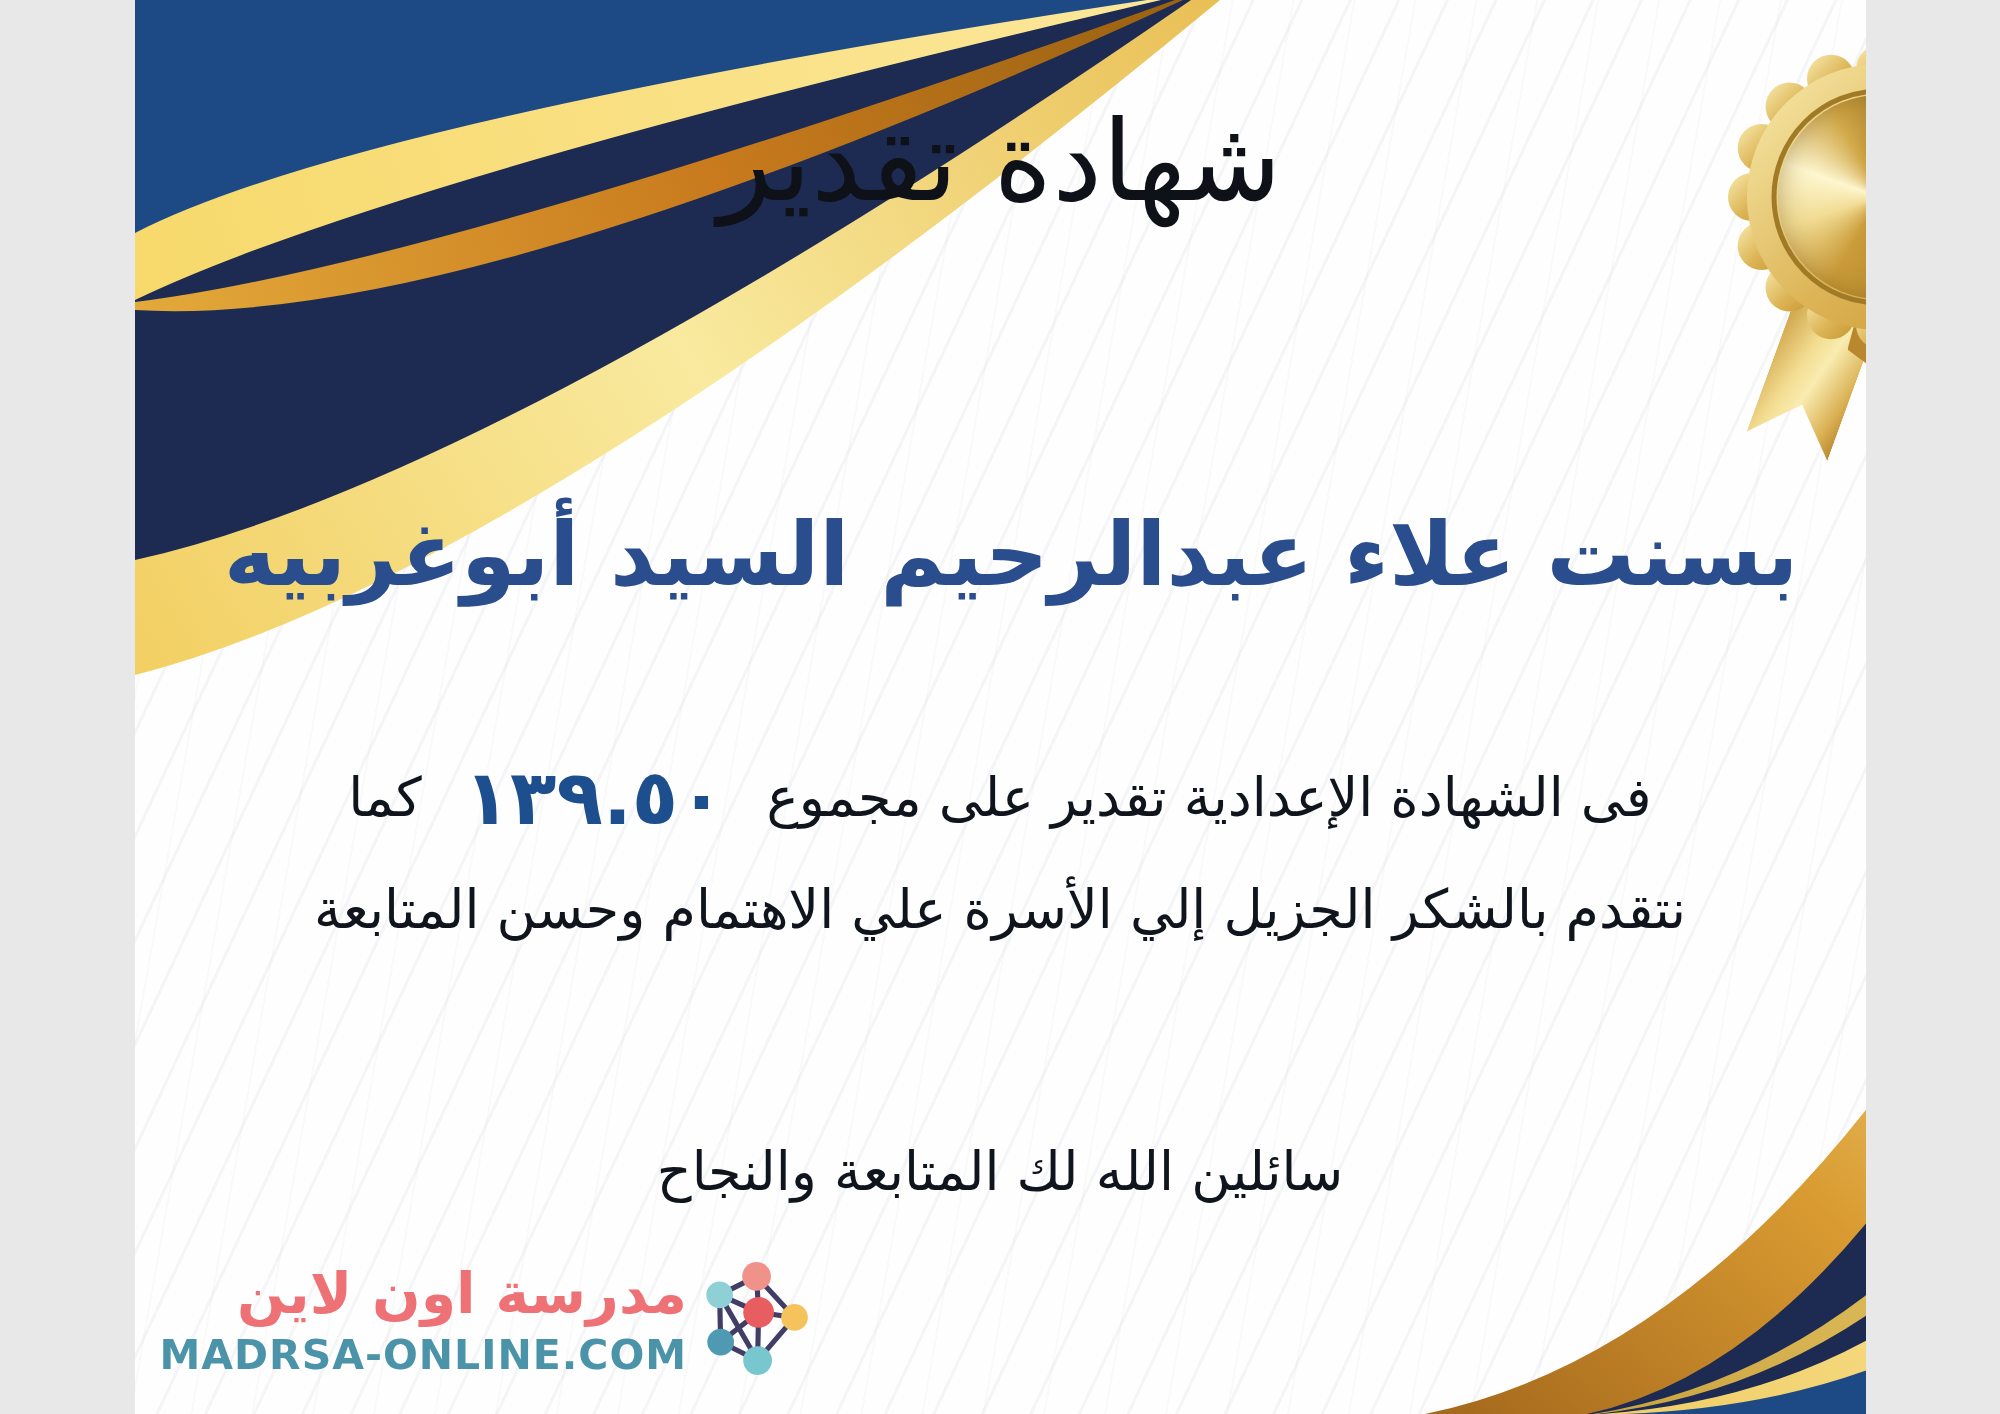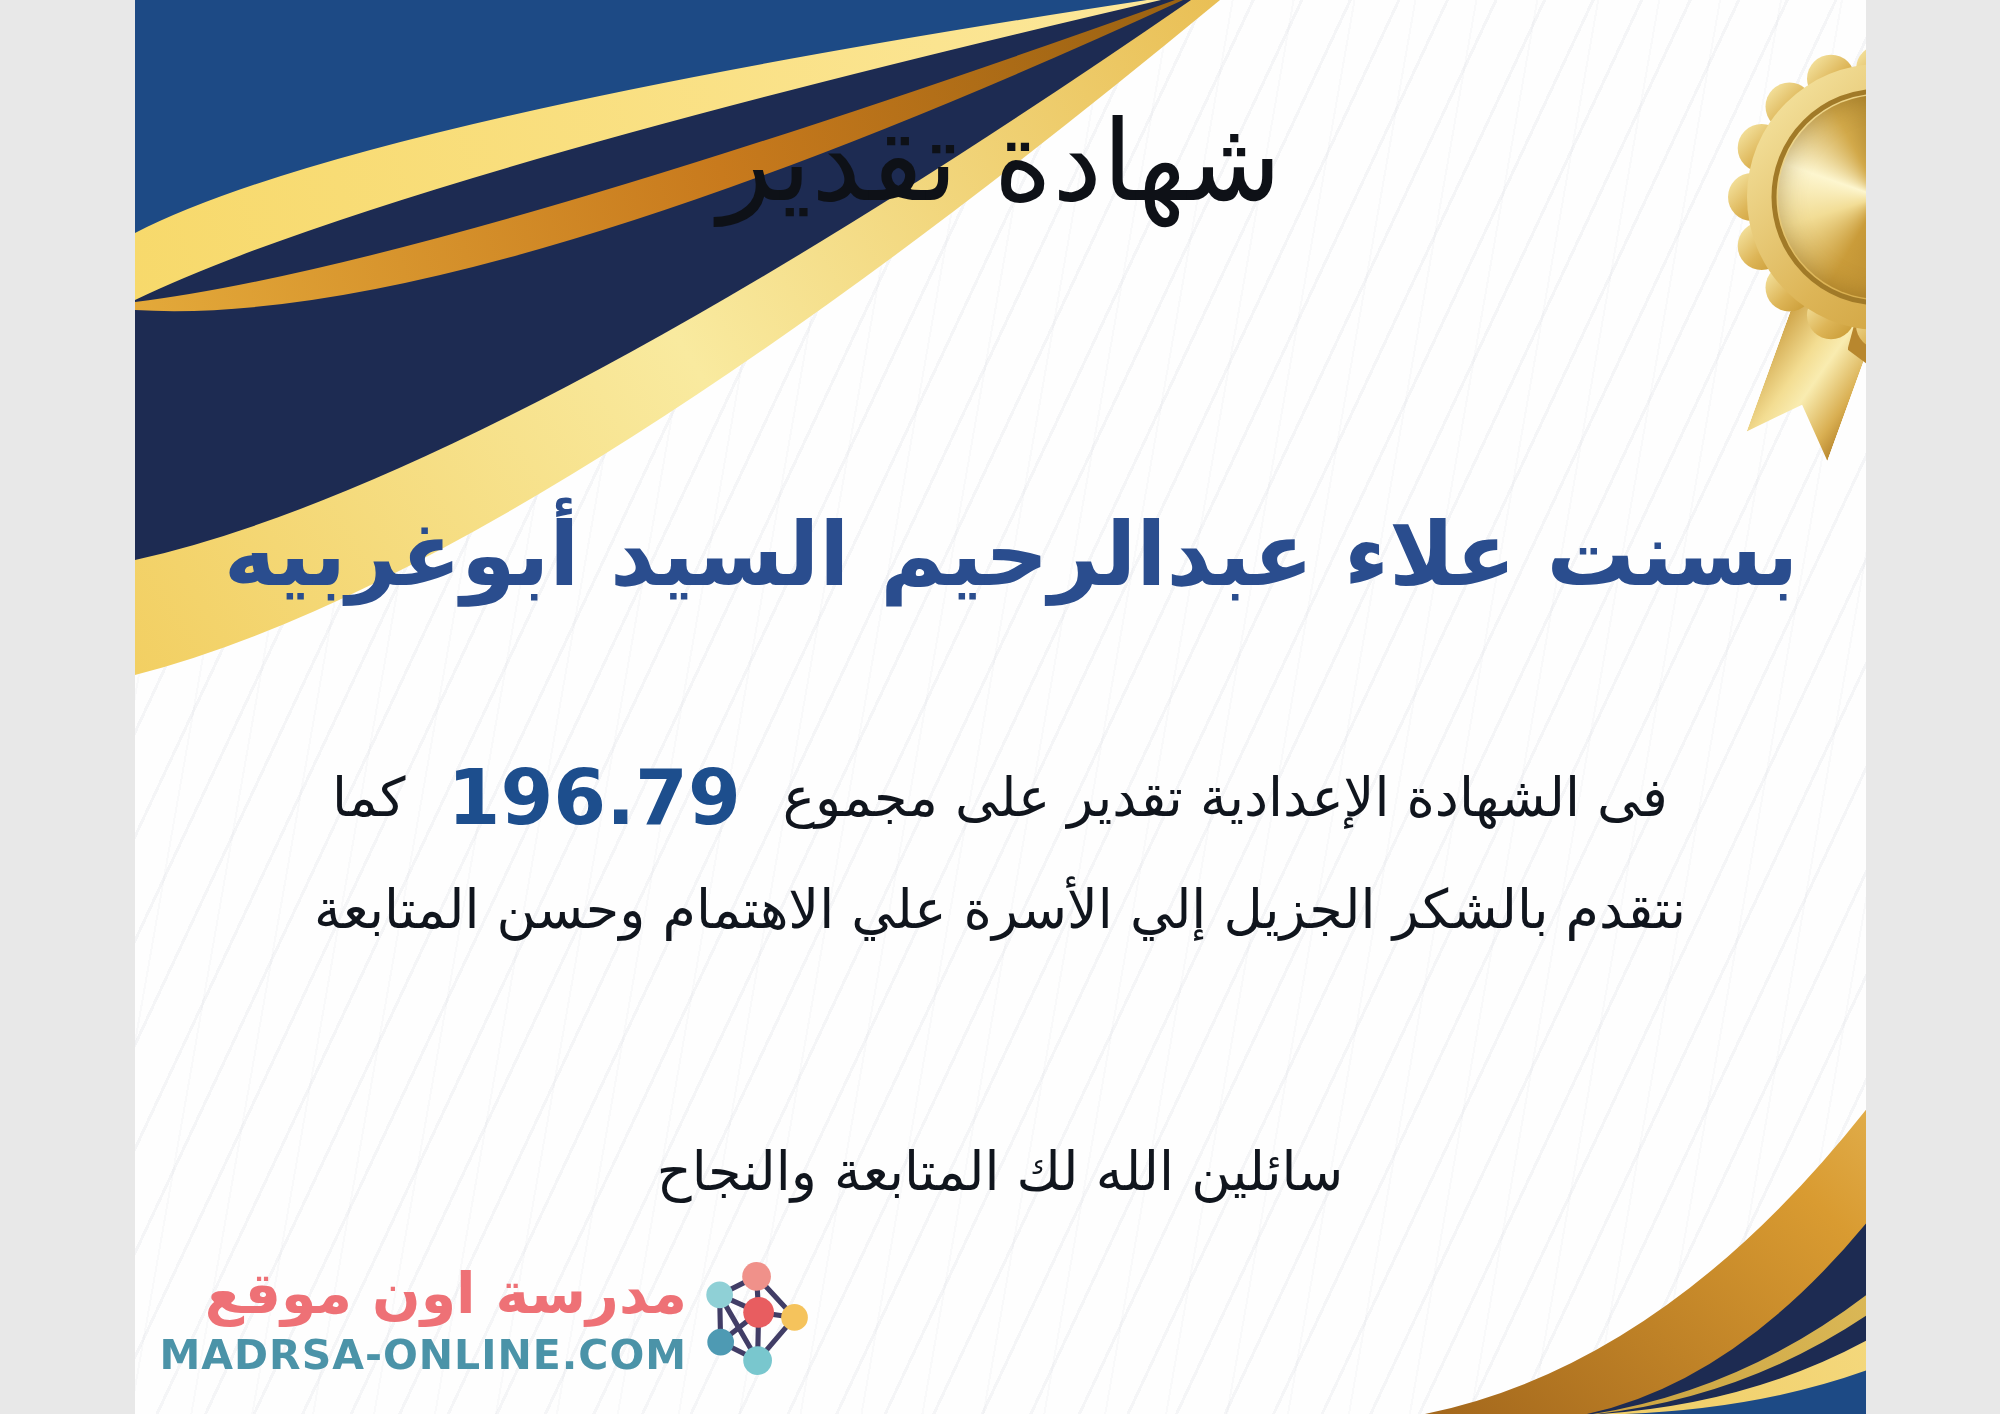--- a/index.html
+++ b/index.html
@@ -165,29 +165,29 @@
       <circle cx="155" cy="152" r="106" fill="none" stroke="#a17a28" stroke-width="5"></circle>
     </svg>
     <div class="medal-face"></div>
   </div>
 
   <h1 class="title" dir="rtl">شهادة تقدير</h1>
 
   <h2 class="student-name" dir="rtl">بسنت علاء عبدالرحيم السيد أبوغربيه</h2>
 
   <div class="body-text" dir="rtl">
-    <p><span>فى الشهادة الإعدادية تقدير على مجموع</span><span class="score">196.79</span><span>كما</span></p>
+    <p><span>فى الشهادة الإعدادية تقدير على مجموع</span><span class="score">١٣٩.٥٠</span><span>كما</span></p>
     <p>نتقدم  بالشكر الجزيل إلي الأسرة علي الاهتمام وحسن المتابعة</p>
   </div>
 
   <p class="closing" dir="rtl">سائلين الله لك المتابعة  والنجاح</p>
 
   <div class="logo">
     <div class="logo-textcol">
-      <div class="logo-ar" dir="rtl">مدرسة اون موقع</div>
+      <div class="logo-ar" dir="rtl">مدرسة اون لاين</div>
       <div class="logo-en">MADRSA-ONLINE.COM</div>
     </div>
     <svg class="logo-icon" width="118" height="118" viewBox="0 0 115 115">
       <g stroke="#413d66" stroke-width="5" stroke-linecap="round">
         <line x1="60" y1="15" x2="24" y2="33"></line>
         <line x1="60" y1="15" x2="62" y2="50"></line>
         <line x1="60" y1="15" x2="97" y2="55"></line>
         <line x1="24" y1="33" x2="62" y2="50"></line>
         <line x1="24" y1="33" x2="25" y2="79"></line>
         <line x1="24" y1="33" x2="61" y2="97"></line>

